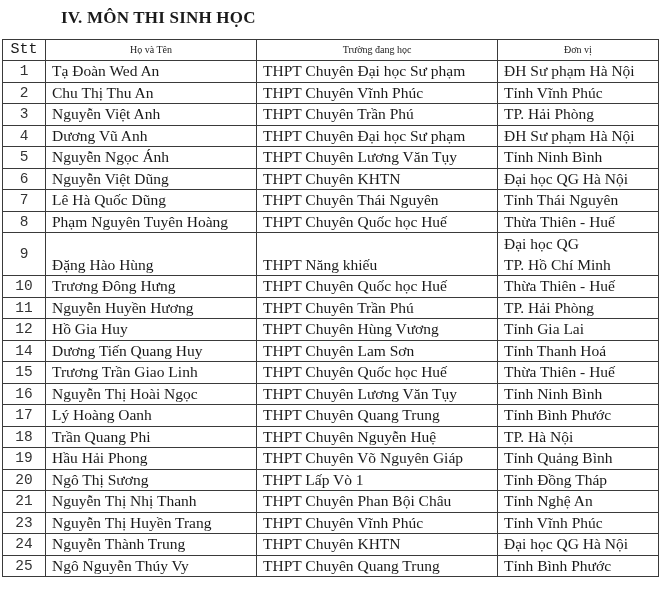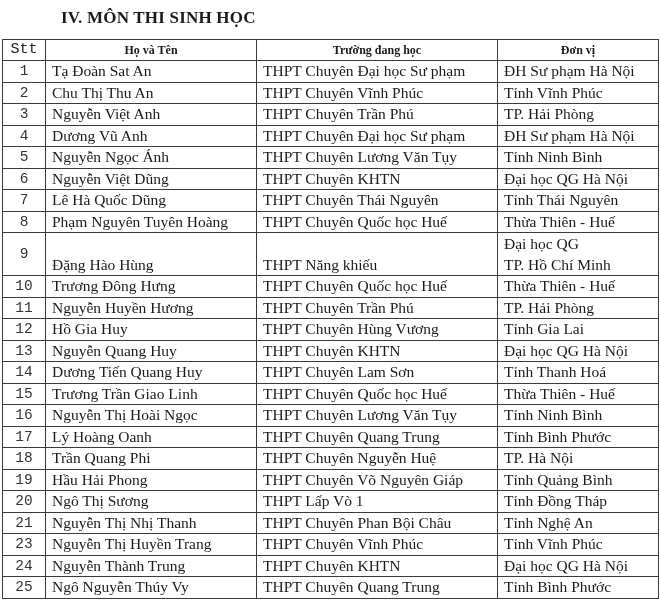--- a/index.html
+++ b/index.html
@@ -41,24 +41,24 @@
     table.list th, table.list td {
       border: 1px solid #3a3a3a;
       padding: 0 5px;
       font-size: 15.5px;
       line-height: 20px;
       height: 20.5px;
       white-space: nowrap;
       overflow: hidden;
     }
     table.list th {
-      font-weight: bold;
+      font-weight: normal;
       text-align: center;
       height: 20px;
-      font-size: 12px;
+      font-size: 10px;
     }
     table.list th.stt {
       font-family: "Liberation Mono", "DejaVu Sans Mono", monospace;
       font-weight: normal;
       font-size: 15px;
     }
     table.list td.stt {
       font-family: "Liberation Mono", "DejaVu Sans Mono", monospace;
       text-align: center;
       font-size: 14.5px;
@@ -94,21 +94,21 @@
     <tr>
       <th class="stt">Stt</th>
       <th>Họ và Tên</th>
       <th>Trường đang học</th>
       <th>Đơn vị</th>
     </tr>
   </thead>
   <tbody>
     <tr>
       <td class="stt">1</td>
-      <td class="name">Tạ Đoàn Sat An</td>
+      <td class="name">Tạ Đoàn Wed An</td>
       <td class="school">THPT Chuyên Đại học Sư phạm</td>
       <td class="unit">ĐH Sư phạm Hà Nội</td>
     </tr>
     <tr>
       <td class="stt">2</td>
       <td class="name">Chu Thị Thu An</td>
       <td class="school">THPT Chuyên Vĩnh Phúc</td>
       <td class="unit">Tỉnh Vĩnh Phúc</td>
     </tr>
     <tr>
@@ -168,26 +168,20 @@
       <td class="school">THPT Chuyên Trần Phú</td>
       <td class="unit">TP. Hải Phòng</td>
     </tr>
     <tr>
       <td class="stt">12</td>
       <td class="name">Hồ Gia Huy</td>
       <td class="school">THPT Chuyên Hùng Vương</td>
       <td class="unit">Tỉnh Gia Lai</td>
     </tr>
     <tr>
-      <td class="stt">13</td>
-      <td class="name">Nguyễn Quang Huy</td>
-      <td class="school">THPT Chuyên KHTN</td>
-      <td class="unit">Đại học QG Hà Nội</td>
-    </tr>
-    <tr>
       <td class="stt">14</td>
       <td class="name">Dương Tiến Quang Huy</td>
       <td class="school">THPT Chuyên Lam Sơn</td>
       <td class="unit">Tỉnh Thanh Hoá</td>
     </tr>
     <tr>
       <td class="stt">15</td>
       <td class="name">Trương Trần Giao Linh</td>
       <td class="school">THPT Chuyên Quốc học Huế</td>
       <td class="unit">Thừa Thiên - Huế</td>

